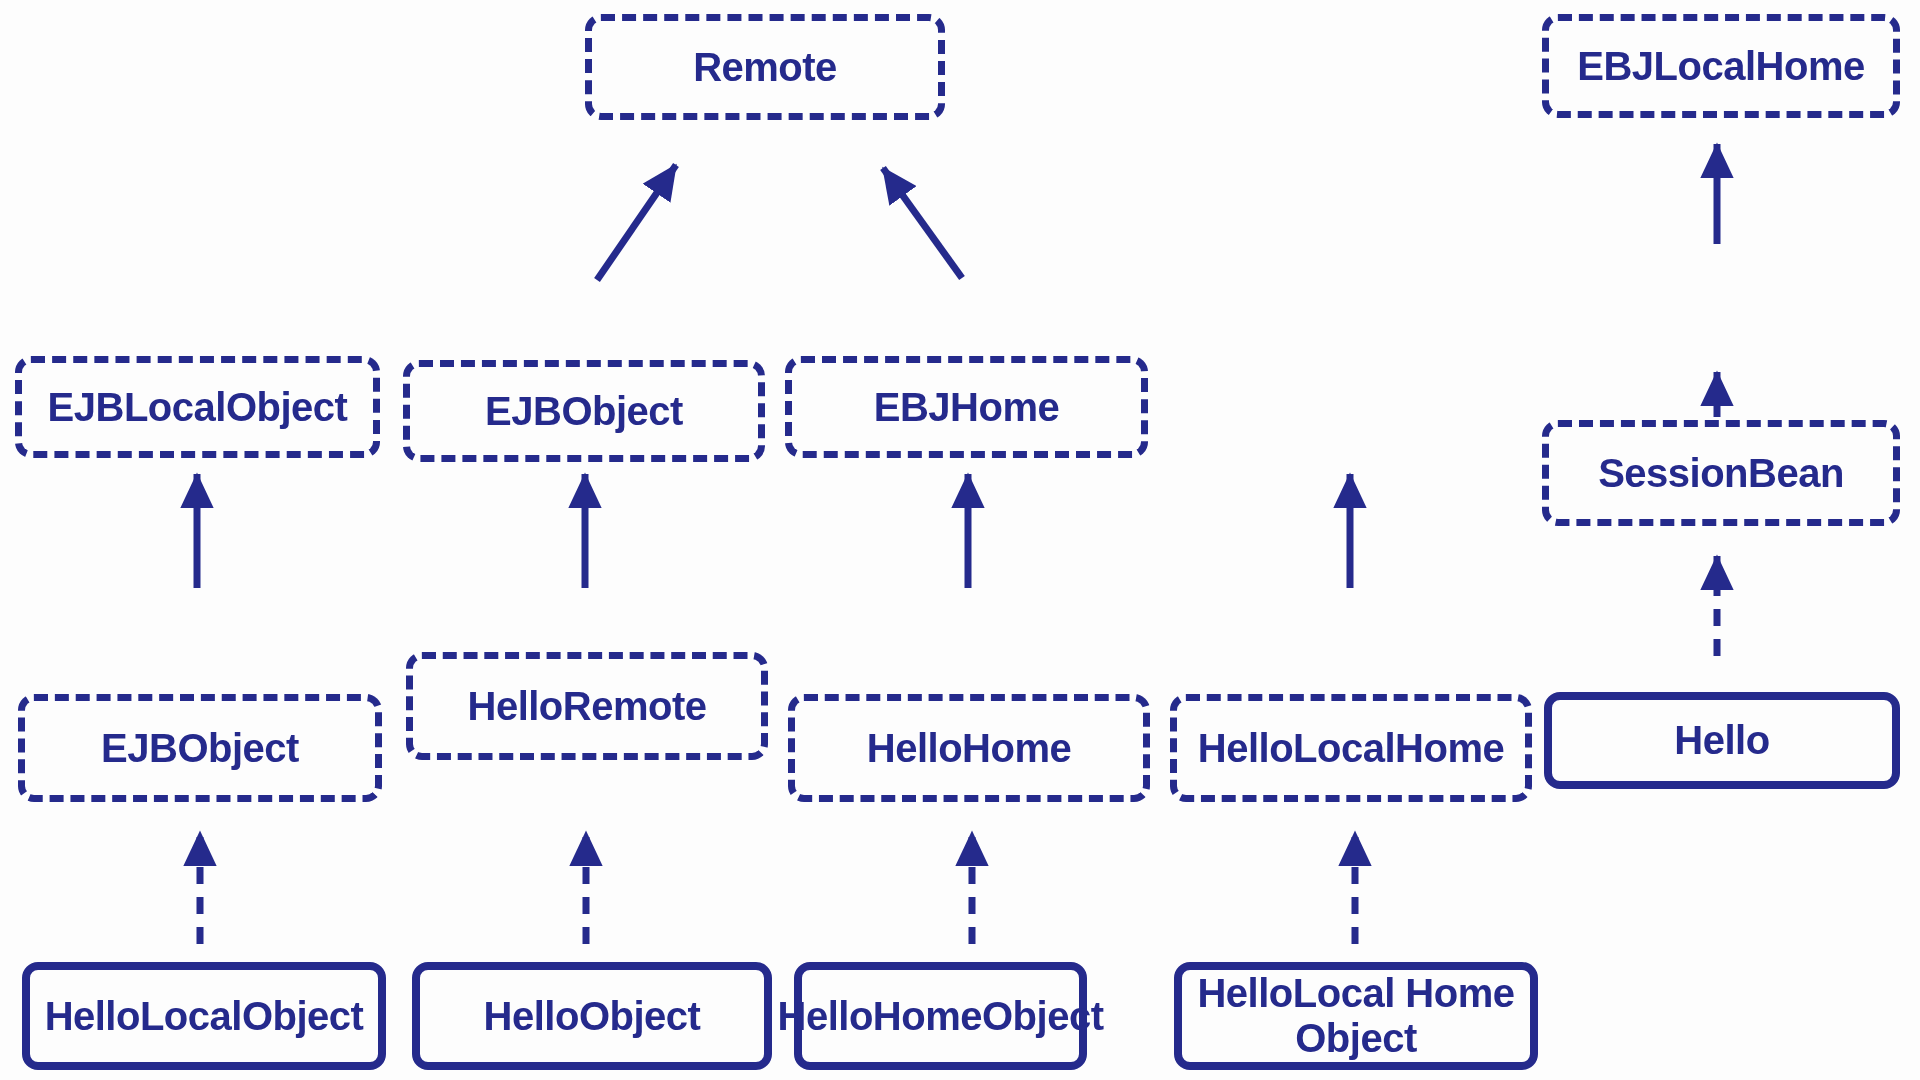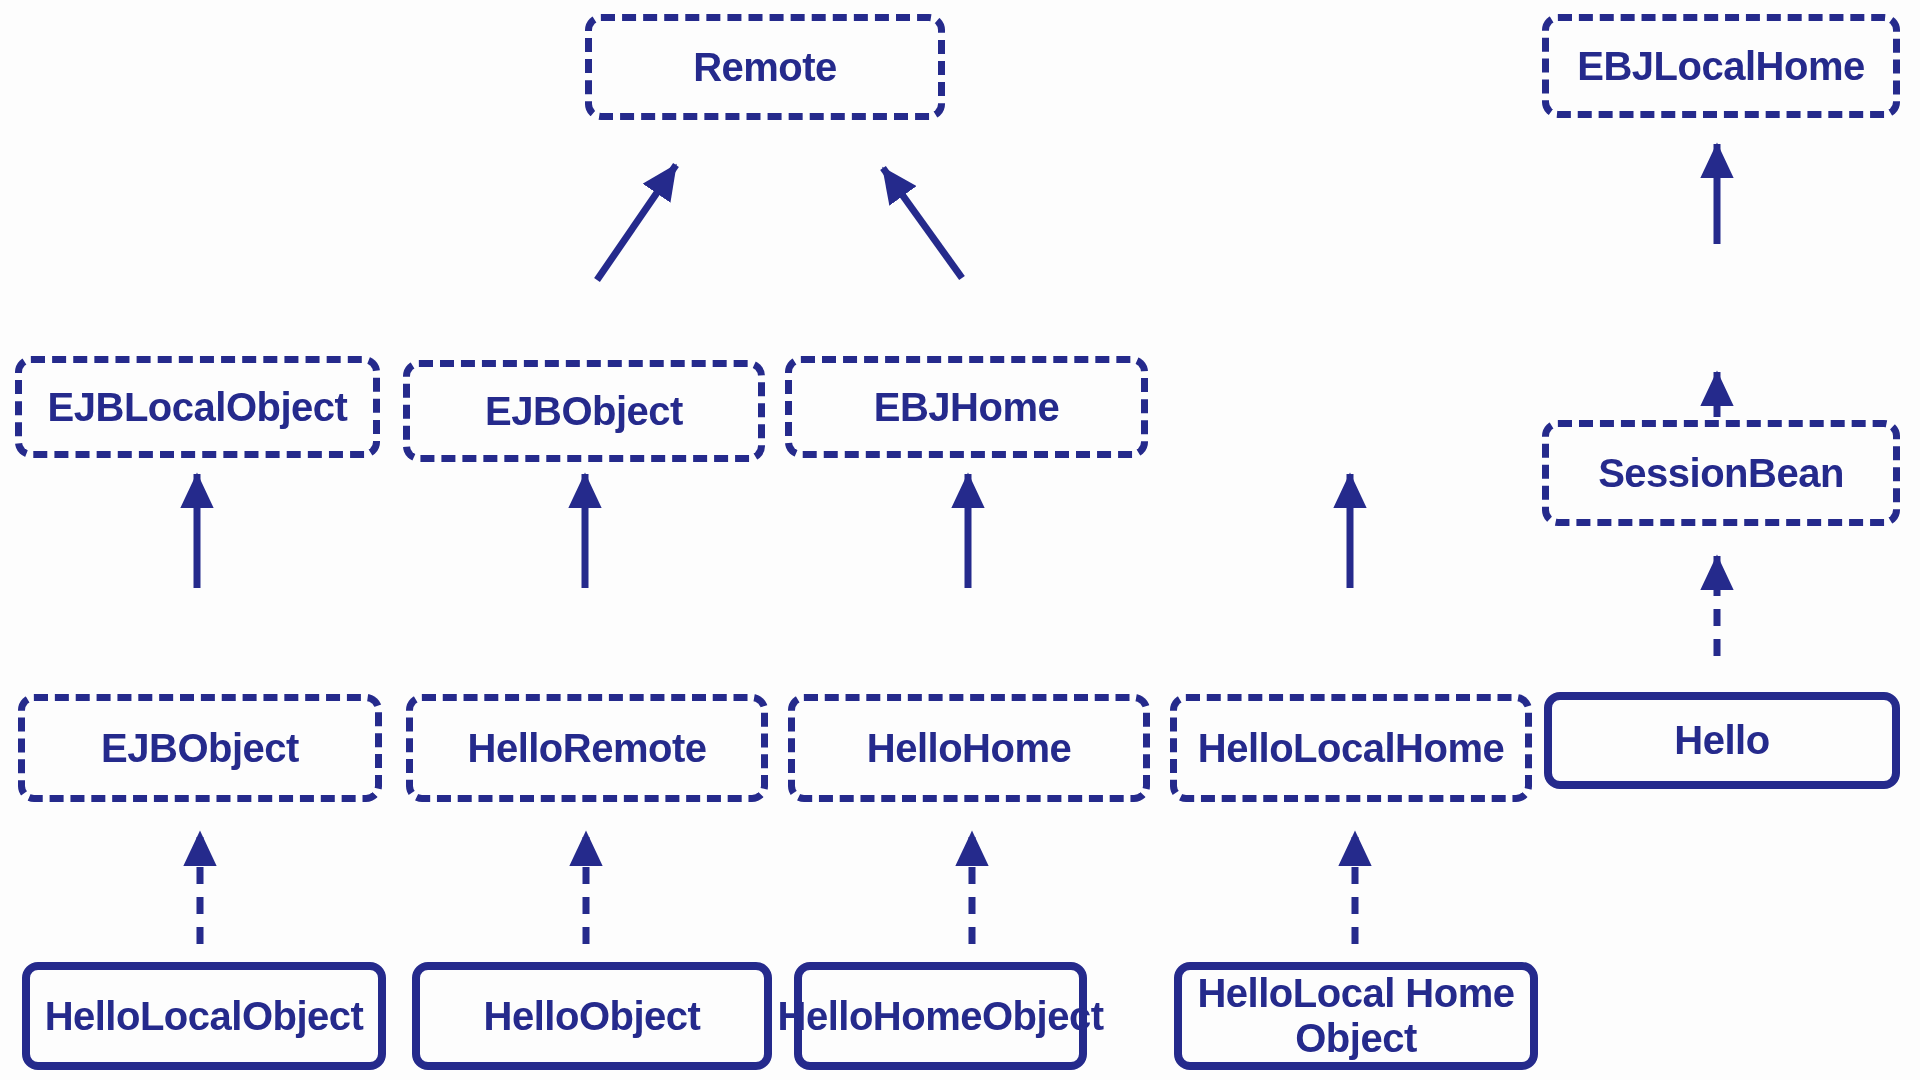--- a/index.html
+++ b/index.html
@@ -80,21 +80,21 @@
     <span>EBJHome</span>
   </div>
 
   <div class="node dashed" style="left:1542px; top:420px; width:358px; height:106px">
     <span>SessionBean</span>
   </div>
 
   <div class="node dashed" style="left:18px; top:694px; width:364px; height:108px">
     <span>EJBObject</span>
   </div>
-  <div class="node dashed" style="left:406px; top:694px; width:362px; height:108px">
+  <div class="node dashed" style="left:406px; top:652px; width:362px; height:108px">
     <span>HelloRemote</span>
   </div>
   <div class="node dashed" style="left:788px; top:694px; width:362px; height:108px">
     <span>HelloHome</span>
   </div>
   <div class="node dashed" style="left:1170px; top:694px; width:362px; height:108px">
     <span>HelloLocalHome</span>
   </div>
   <div class="node solid" style="left:1544px; top:692px; width:356px; height:97px">
     <span>Hello</span>

